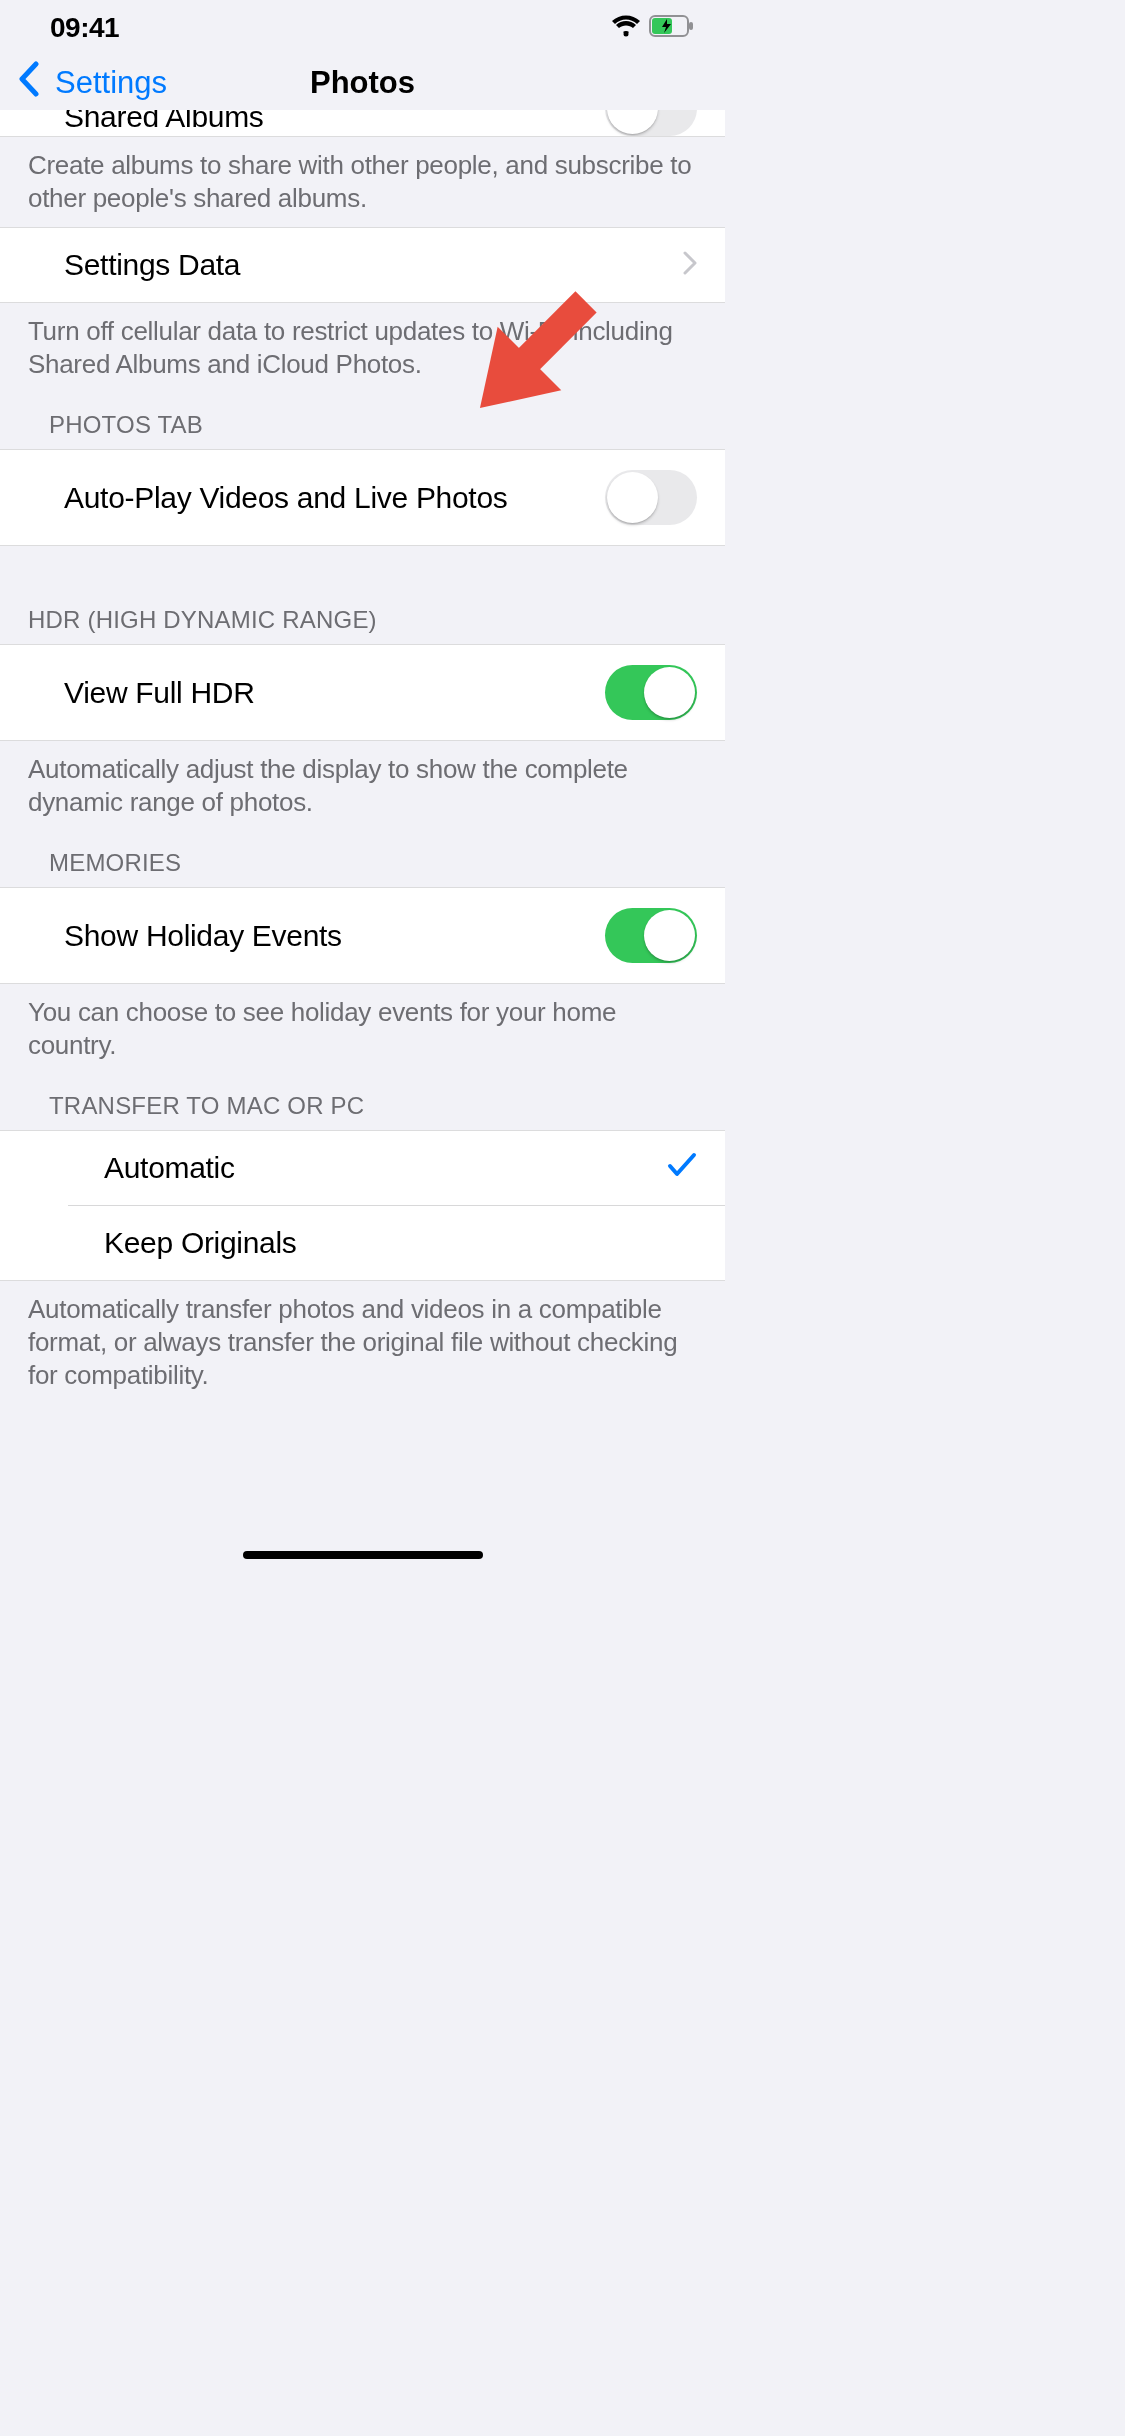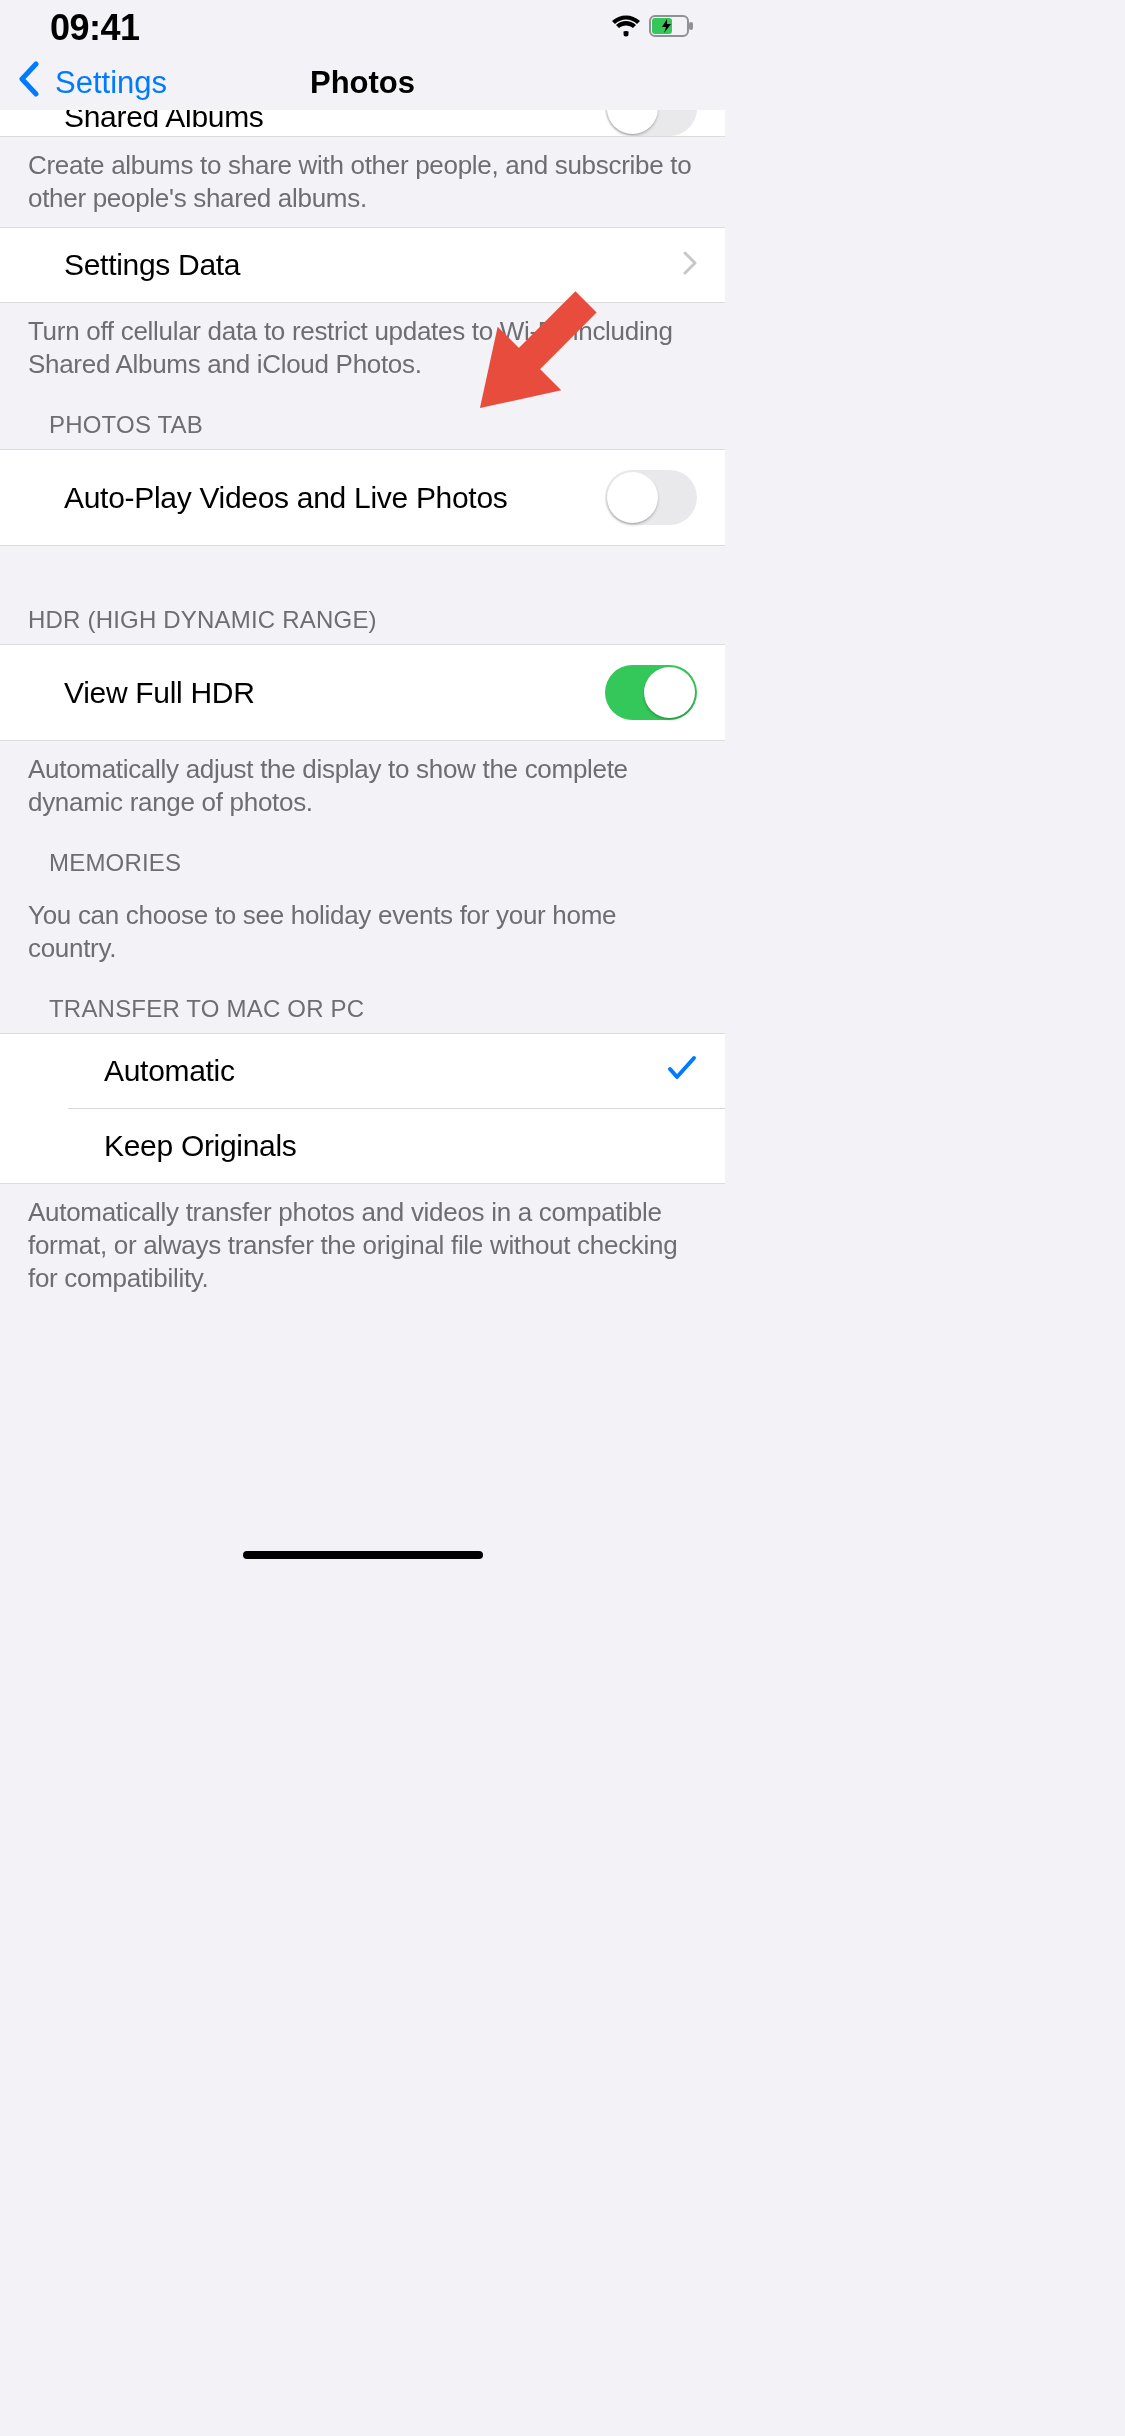--- a/index.html
+++ b/index.html
@@ -16,21 +16,21 @@
       overflow: hidden;
     }
     .status-bar {
       height: 55px;
       display: flex;
       justify-content: space-between;
       align-items: center;
       padding: 0 30px 0 50px;
     }
     .status-time {
-      font-size: 36px;
+      font-size: 28px;
       font-weight: 600;
       color: #000;
       letter-spacing: -0.5px;
     }
     .status-right {
       display: flex;
       align-items: center;
       gap: 8px;
     }
     .nav-bar {
@@ -236,20 +236,26 @@
   <div class="section-header" style="padding-top:60px">HDR (HIGH DYNAMIC RANGE)</div>
   <div class="cell">
     <span class="cell-label">View Full HDR</span>
     <div class="toggle toggle-on">
       <div class="toggle-knob"></div>
     </div>
   </div>
   <div class="footer">Automatically adjust the display to show the complete dynamic range of photos.</div>
 
   <div class="section-header tight">MEMORIES</div>
+  <div class="cell">
+    <span class="cell-label">Show Holiday Events</span>
+    <div class="toggle toggle-on">
+      <div class="toggle-knob"></div>
+    </div>
+  </div>
   <div class="footer">You can choose to see holiday events for your home country.</div>
 
   <div class="section-header tight">TRANSFER TO MAC OR PC</div>
   <div class="cell-group">
     <div class="cell">
       <span class="cell-label">Automatic</span>
       <span class="checkmark">
         <svg width="30" height="26" viewBox="0 0 30 26">
           <path d="M3 14 L10 22 L27 3" stroke="#007aff" stroke-width="4" fill="none" stroke-linecap="round" stroke-linejoin="round"></path>
         </svg>

